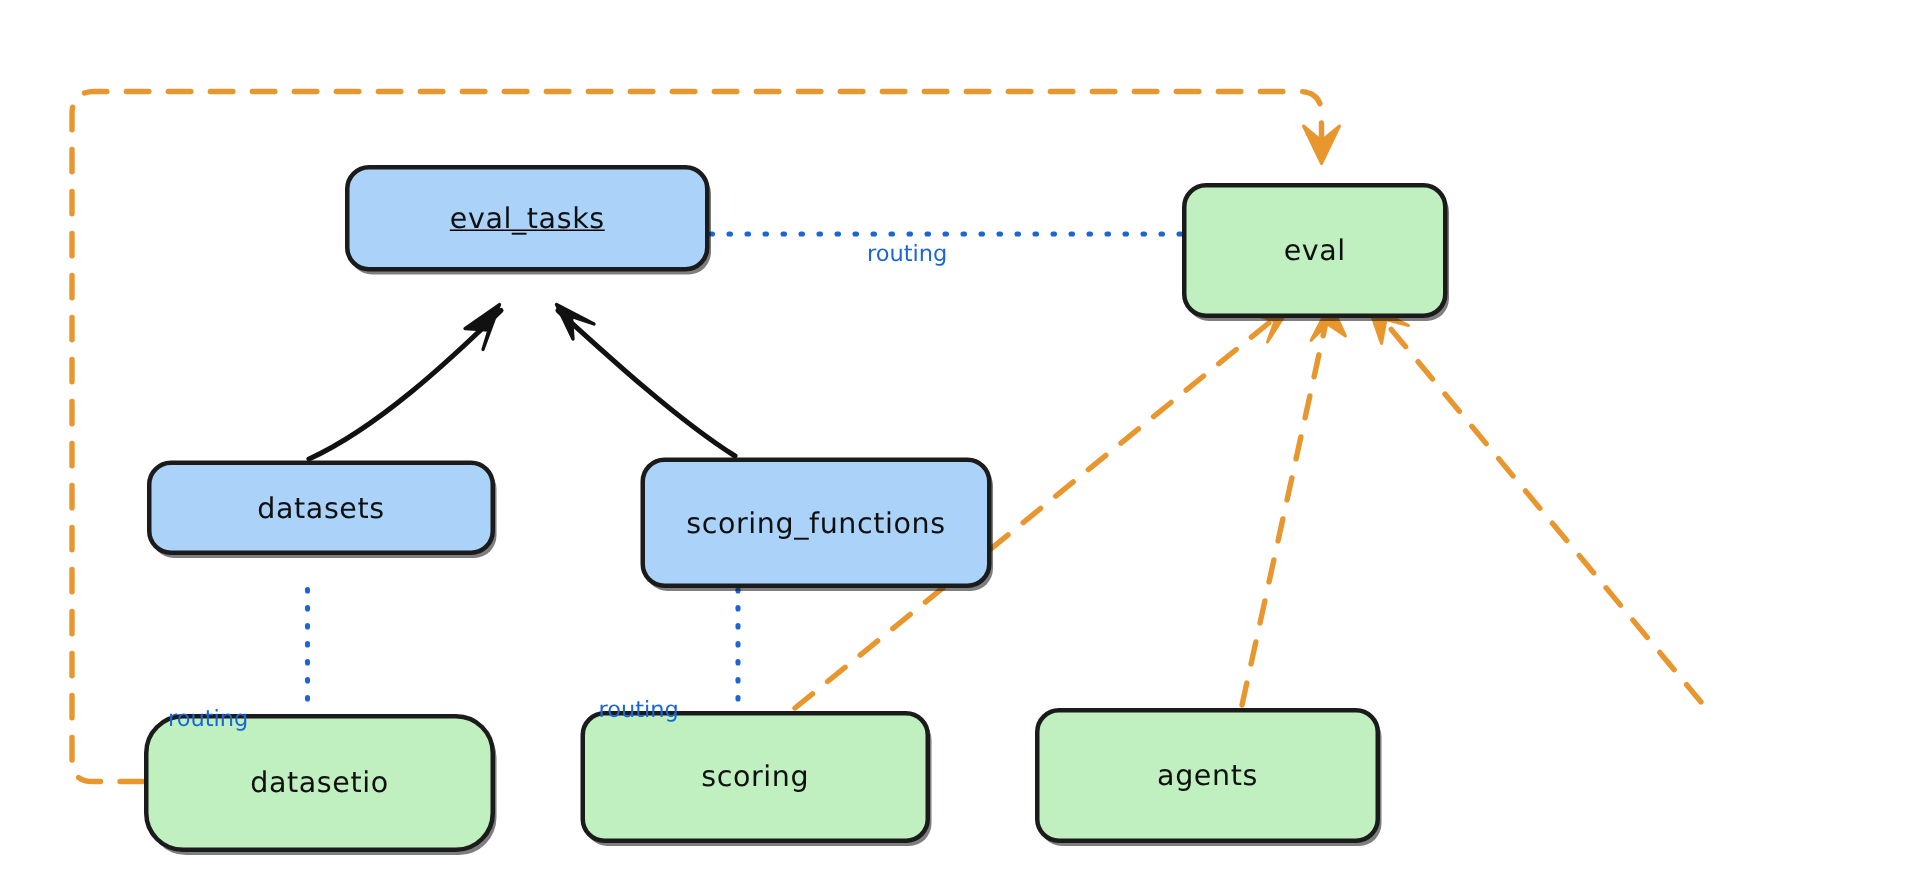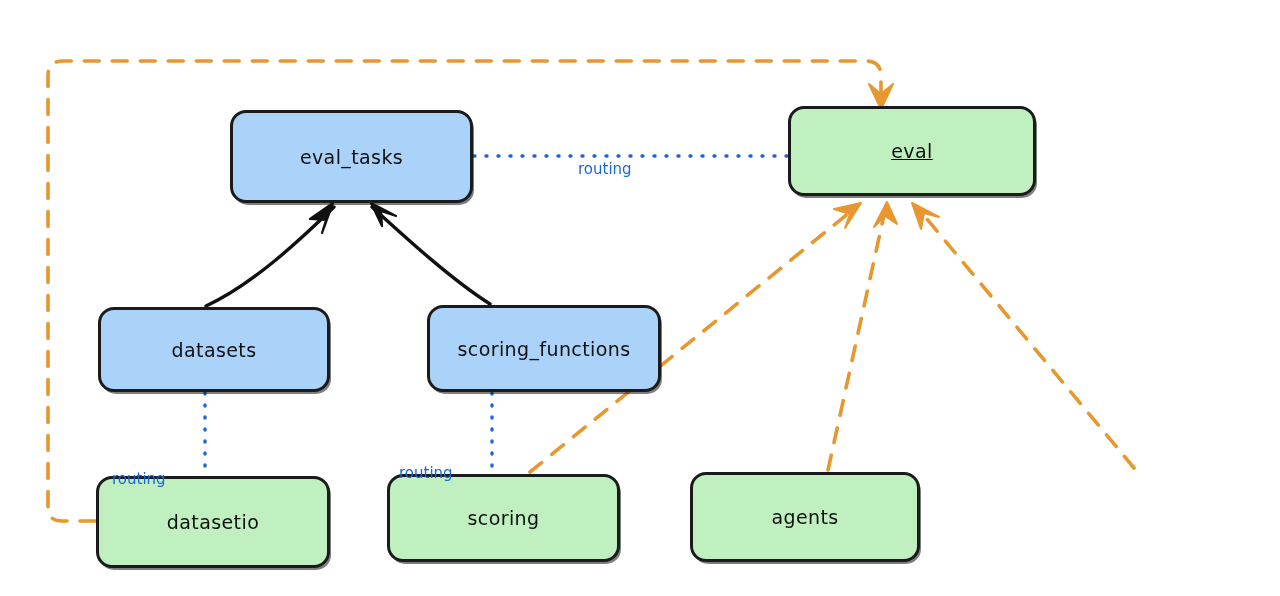--- a/index.html
+++ b/index.html
@@ -102,37 +102,37 @@
       <path d="M 828 470 L 884 215" fill="none" stroke="#E8962E" stroke-width="3.6" stroke-linecap="round" stroke-dasharray="15 13"></path>
       <path d="M 887 202 L 874 227 L 885 216 L 897 224 Z" fill="#E8962E" stroke="#E8962E" stroke-width="2" stroke-linejoin="round"></path>
     </g>
 
     <g>
       <path d="M 1134 468 L 922 213" fill="none" stroke="#E8962E" stroke-width="3.6" stroke-linecap="round" stroke-dasharray="15 13"></path>
       <path d="M 912 203 L 921 229 L 924 213 L 939 217 Z" fill="#E8962E" stroke="#E8962E" stroke-width="2" stroke-linejoin="round"></path>
     </g>
   </svg>
 
-  <div class="node blue" style="left:230px; top:110px; width:243px; height:93px;">
+  <div class="node blue" style="left:230px; top:110px; width:243px; height:71px;text-decoration:underline;">
     <span class="node-label">eval_tasks</span>
   </div>
 
-  <div class="node green" style="left:788px; top:106px; width:248px; height:90px;text-decoration:underline;">
+  <div class="node green" style="left:788px; top:122px; width:177px; height:90px;">
     <span class="node-label">eval</span>
   </div>
 
-  <div class="node blue" style="left:98px; top:307px; width:232px; height:85px;">
+  <div class="node blue" style="left:98px; top:307px; width:232px; height:63px;">
     <span class="node-label">datasets</span>
   </div>
 
   <div class="node blue" style="left:379px; top:305px; width:234px; height:87px;margin-left:48px;">
     <span class="node-label">scoring_functions</span>
   </div>
 
-  <div class="node green" style="left:96px; top:476px; width:234px; height:92px;">
+  <div class="node green" style="left:96px; top:476px; width:234px; height:92px;border-radius:26px;">
     <span class="node-label">datasetio</span>
   </div>
 
   <div class="node green" style="left:387px; top:474px; width:233px; height:88px;">
     <span class="node-label">scoring</span>
   </div>
 
   <div class="node green" style="left:690px; top:472px; width:230px; height:90px;">
     <span class="node-label">agents</span>
   </div>

